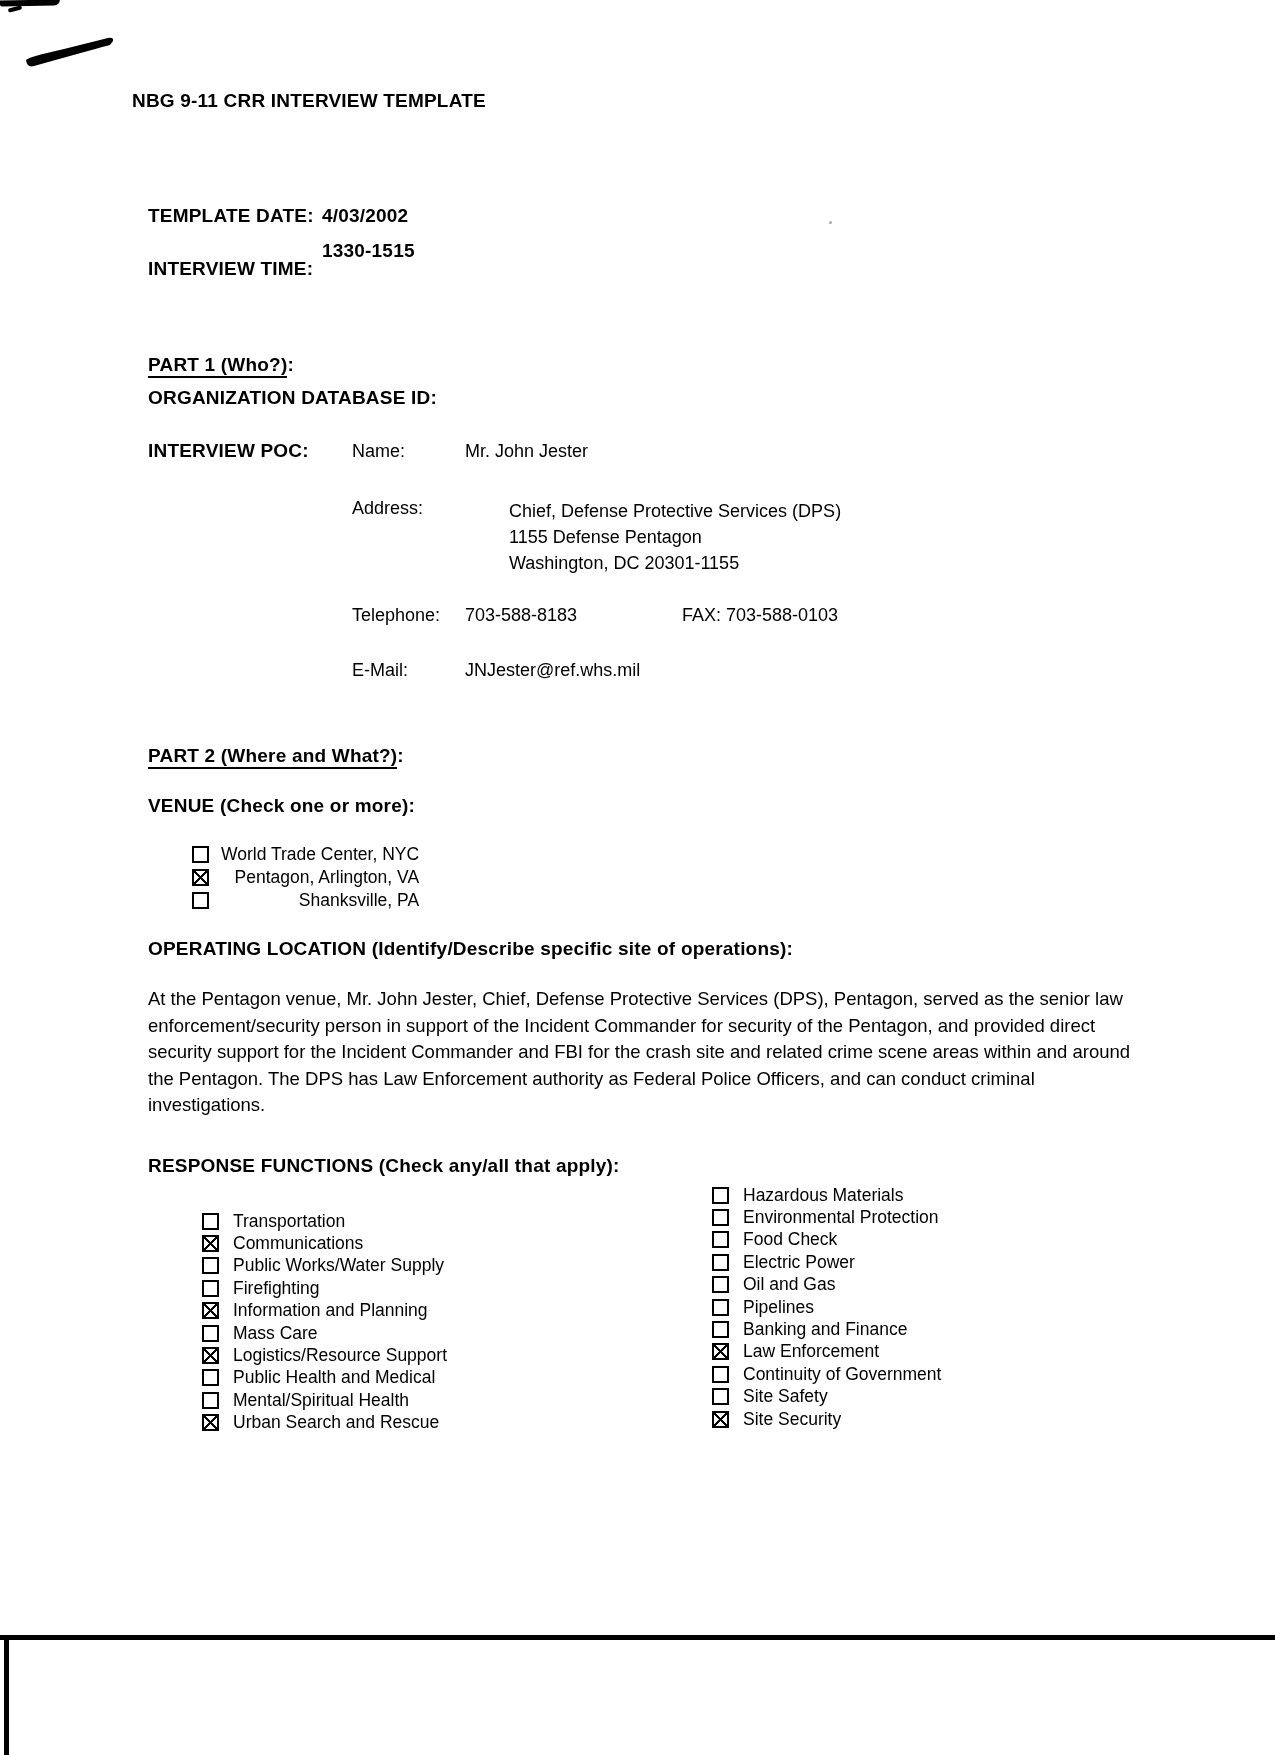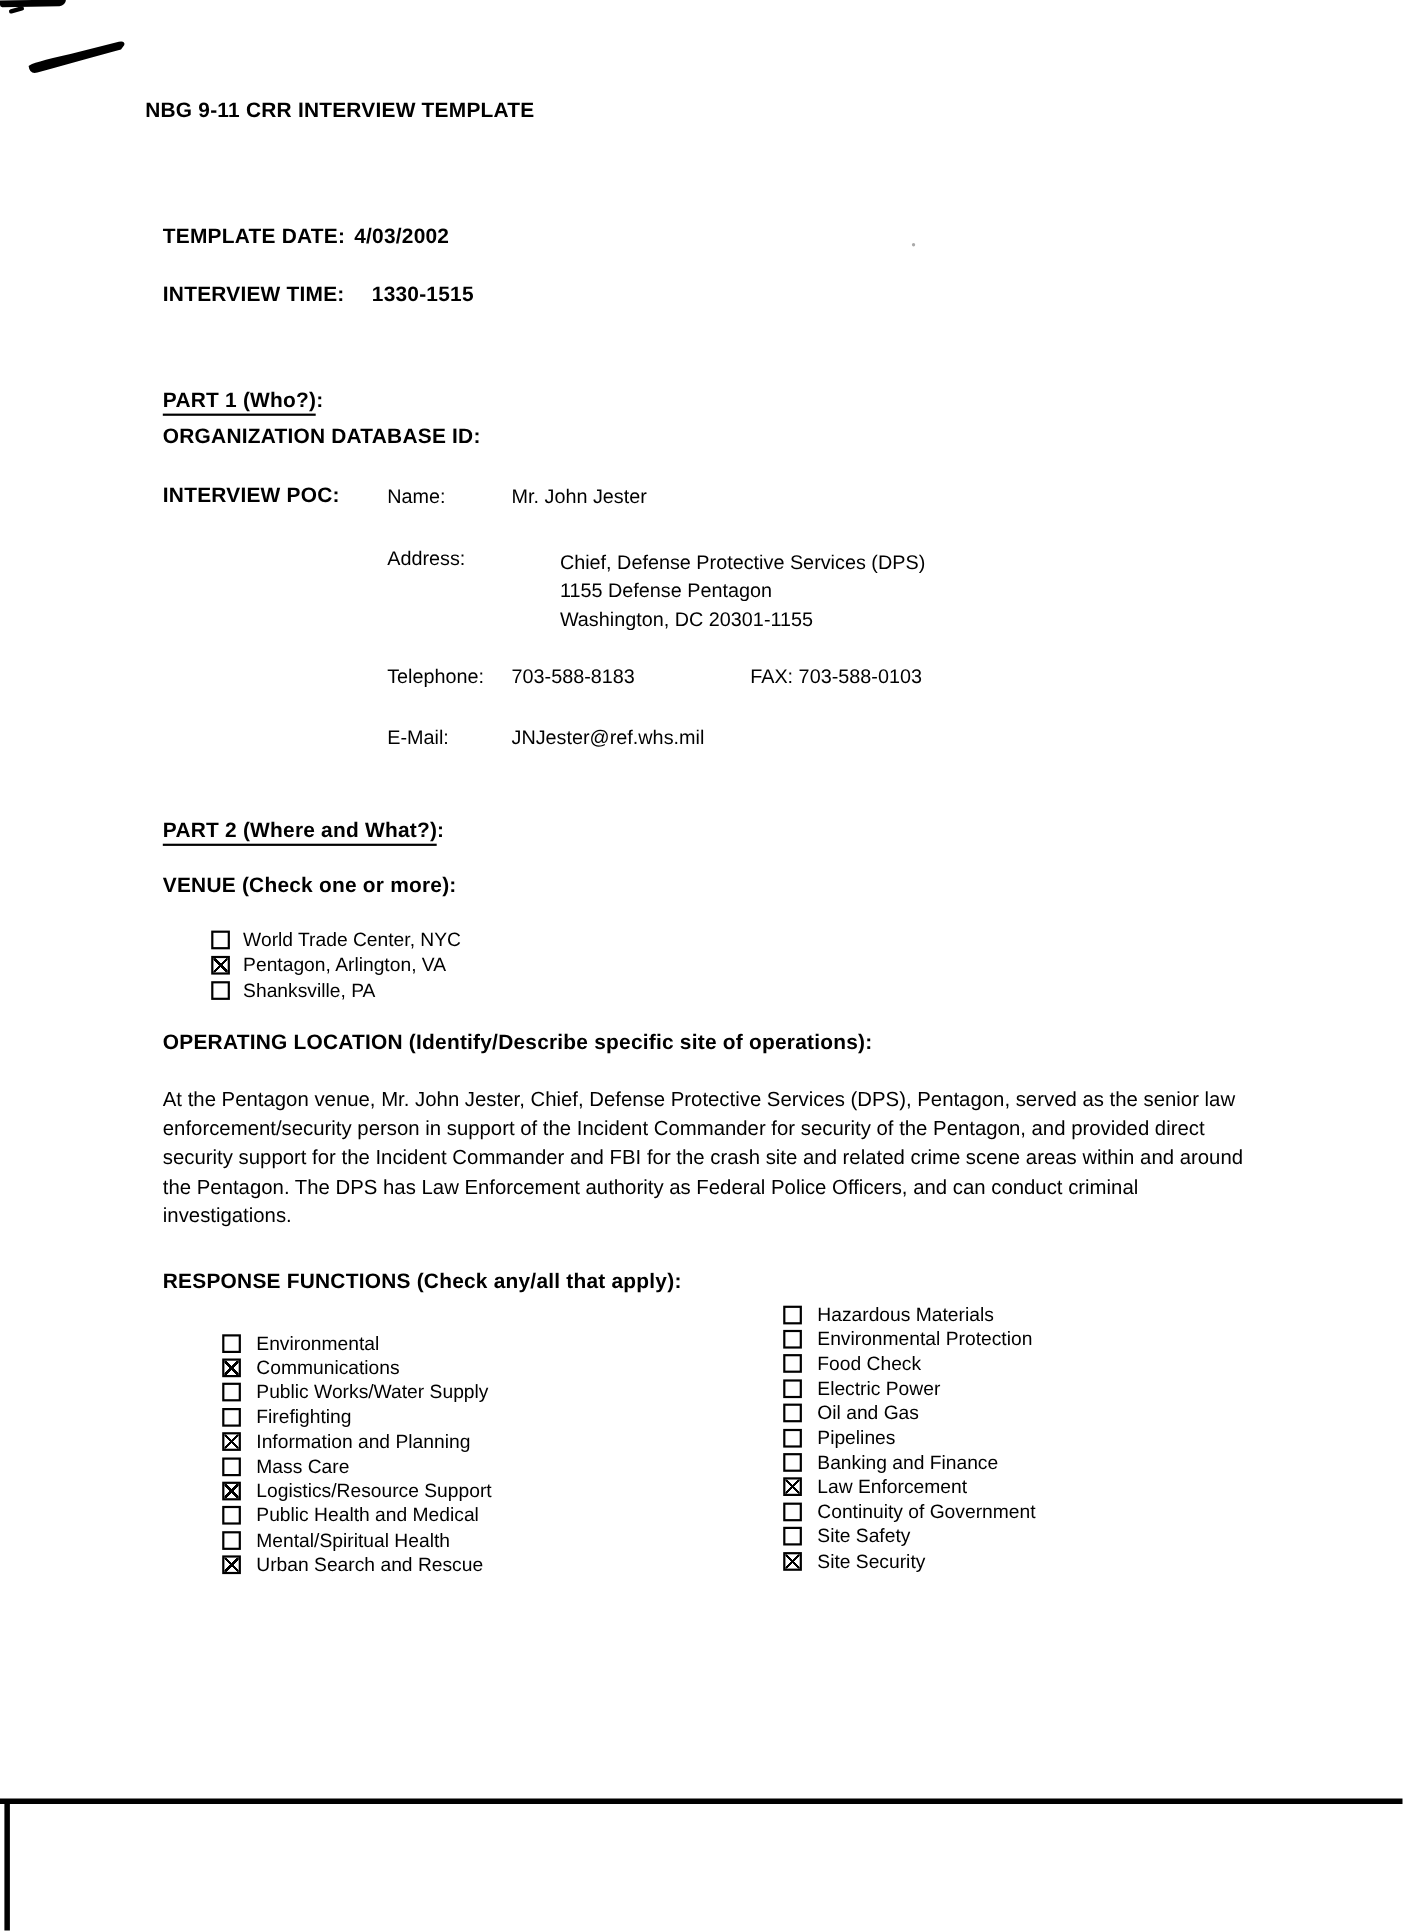--- a/index.html
+++ b/index.html
@@ -12,21 +12,21 @@
     overflow:hidden;
   }
   .abs { position:absolute; }
   .h { font-size:19px; font-weight:bold; letter-spacing:0.2px; }
   .t { font-size:18px; }
   .underline { border-bottom:2px solid #000; padding-bottom:1px; }
 
   
   .checklist { position:absolute; }
   .check-row { display:flex; align-items:center; }
-  .venue .check-row { height:23px; }
+  .venue .check-row { height:23px;justify-content:space-between; }
   .resp .check-row { height:22.4px; }
   .checkbox {
     width:17px; height:17px;
     border:2px solid #000;
     box-sizing:border-box;
     flex:none;
     background:#fff;
   }
   .checkbox.checked {
     background-image:
@@ -62,21 +62,21 @@
   <path d="M2,26 Q4,23 40,15 L84,4 Q90,3 89,7 L86,11 Q60,18 10,32 Q3,34 2,26 Z" fill="#000"></path>
 </svg>
 <div class="artifact" id="speck-dot"></div>
 
 <div class="abs h" style="left:132px; top:90px;">NBG 9-11 CRR INTERVIEW TEMPLATE</div>
 
 <div class="abs h" style="left:148px; top:205px;">TEMPLATE DATE:</div>
 <div class="abs h" style="left:322px; top:205px;">4/03/2002</div>
 
 <div class="abs h" style="left:148px; top:258px;">INTERVIEW TIME:</div>
-<div class="abs h" style="left:322px; top:258px;margin-left:16px;">1330-1515</div>
+<div class="abs h" style="left:322px; top:240px;">1330-1515</div>
 
 <div class="abs h" style="left:148px; top:333px;margin-top:21px;"><span class="underline">PART 1 (Who?)</span><span>:</span></div>
 
 <div class="abs h" style="left:148px; top:387px;">ORGANIZATION DATABASE ID:</div>
 
 <div class="abs h" style="left:148px; top:440px;">INTERVIEW POC:</div>
 <div class="abs t" style="left:352px; top:441px;">Name:</div>
 <div class="abs t" style="left:465px; top:441px;">Mr. John Jester</div>
 
 <div class="abs t" style="left:352px; top:498px;">Address:</div>
@@ -114,21 +114,21 @@
 
 <div class="abs h" style="left:148px; top:938px;">OPERATING LOCATION (Identify/Describe specific site of operations):</div>
 
 <div class="abs" id="oploc-text" style="left:148px; top:986px;">At the Pentagon venue, Mr. John Jester, Chief, Defense Protective Services (DPS), Pentagon, served as the senior law enforcement/security person in support of the Incident Commander for security of the Pentagon, and provided direct security support for the Incident Commander and FBI for the crash site and related crime scene areas within and around the Pentagon.  The DPS has Law Enforcement authority as Federal Police Officers, and can conduct criminal investigations.</div>
 
 <div class="abs h" style="left:148px; top:1155px;">RESPONSE FUNCTIONS (Check any/all that apply):</div>
 
 <div class="checklist resp" style="left:202px; top:1210px;">
     <div class="check-row">
       <span class="checkbox"></span>
-      <span class="check-label">Environmental</span>
+      <span class="check-label">Transportation</span>
     </div>
     <div class="check-row">
       <span class="checkbox checked"></span>
       <span class="check-label">Communications</span>
     </div>
     <div class="check-row">
       <span class="checkbox"></span>
       <span class="check-label">Public Works/Water Supply</span>
     </div>
     <div class="check-row">

